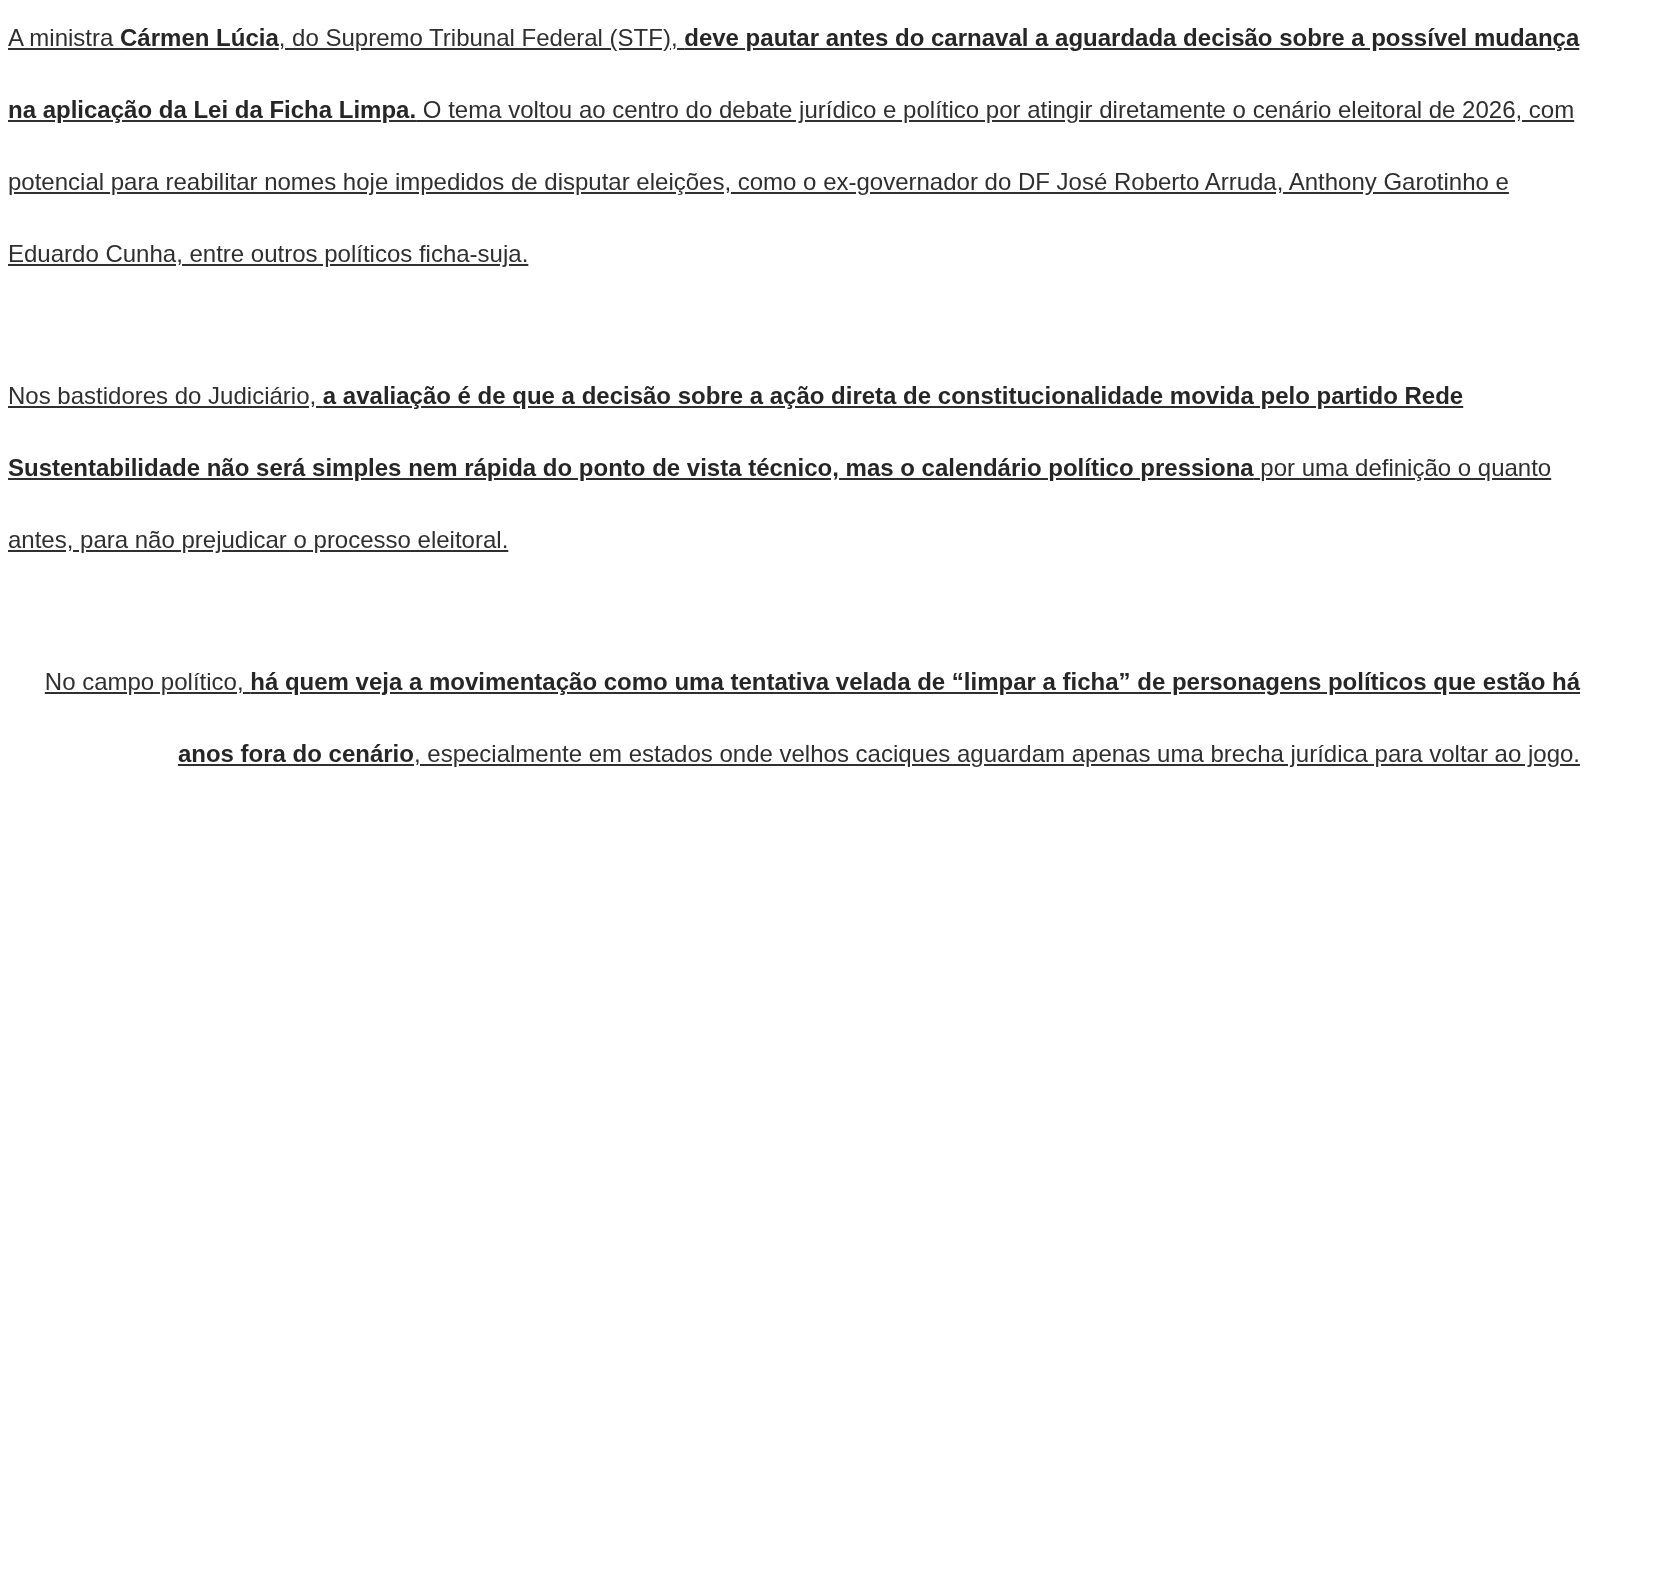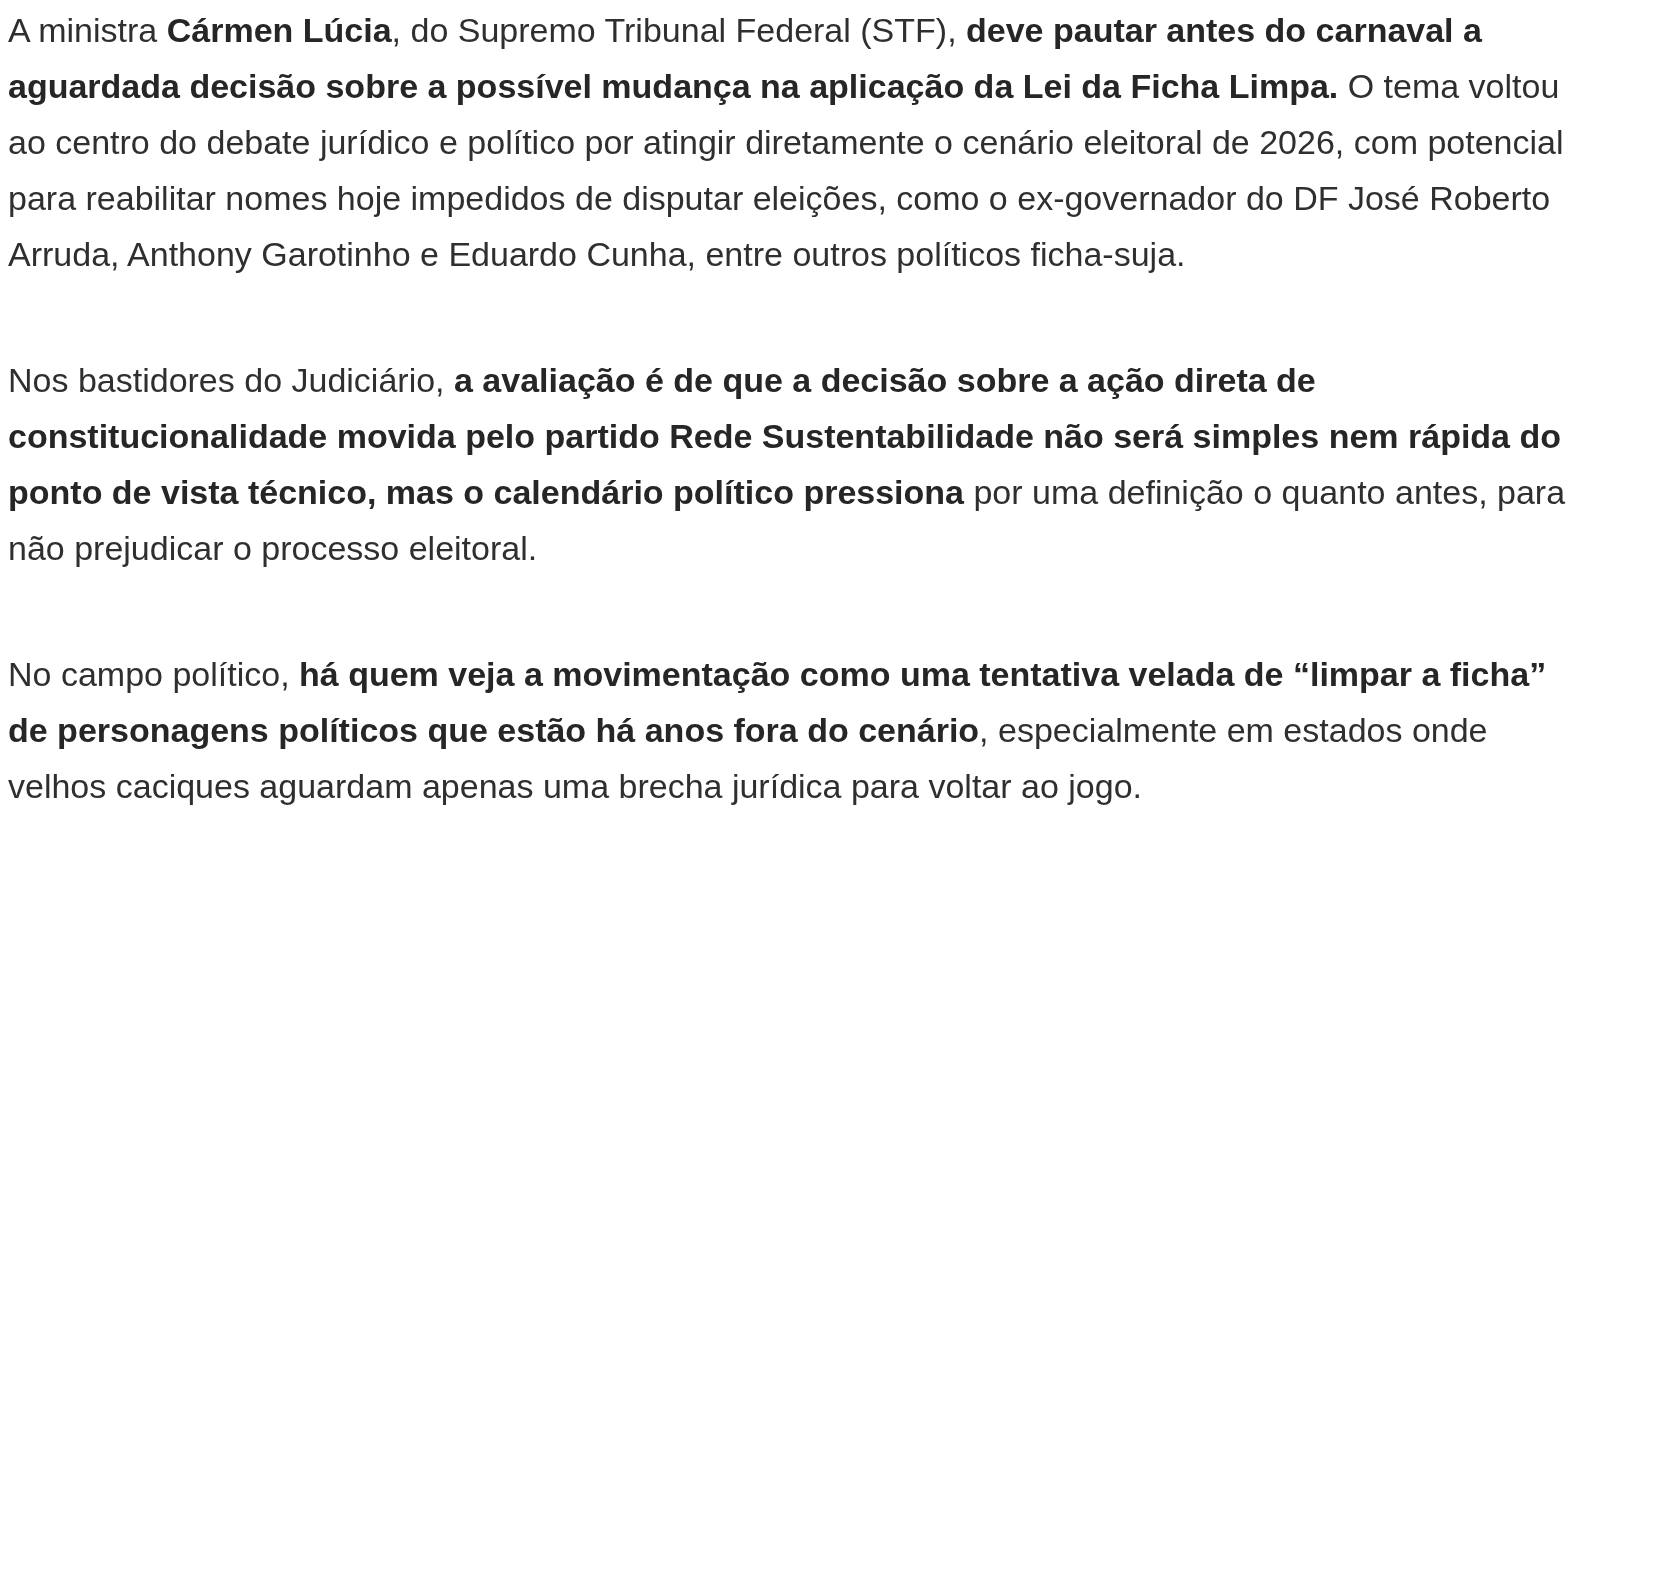--- a/index.html
+++ b/index.html
@@ -7,30 +7,32 @@
     padding: 0;
     background: #ffffff;
   }
   body {
     padding: 2px 8px 40px 8px;
     font-family: "Liberation Sans", sans-serif;
   }
   .article {
     width: 1572px;
     max-width: 100%;
-    font-size: 34px;
-    line-height: 56px;
+    font-size: 24px;
+    line-height: 72px;
     color: #2f2f2f;
     letter-spacing: 0;
+    text-decoration: underline;
   }
   .article p {
     margin: 0 0 70px 0;
   }
   .article p:last-child {
     margin-bottom: 0;
+    text-align: right;
   }
   .article .seg-bold {
     font-weight: bold;
     color: #262626;
   }
 </style>
 </head>
 <body>
 
 <main class="article">

